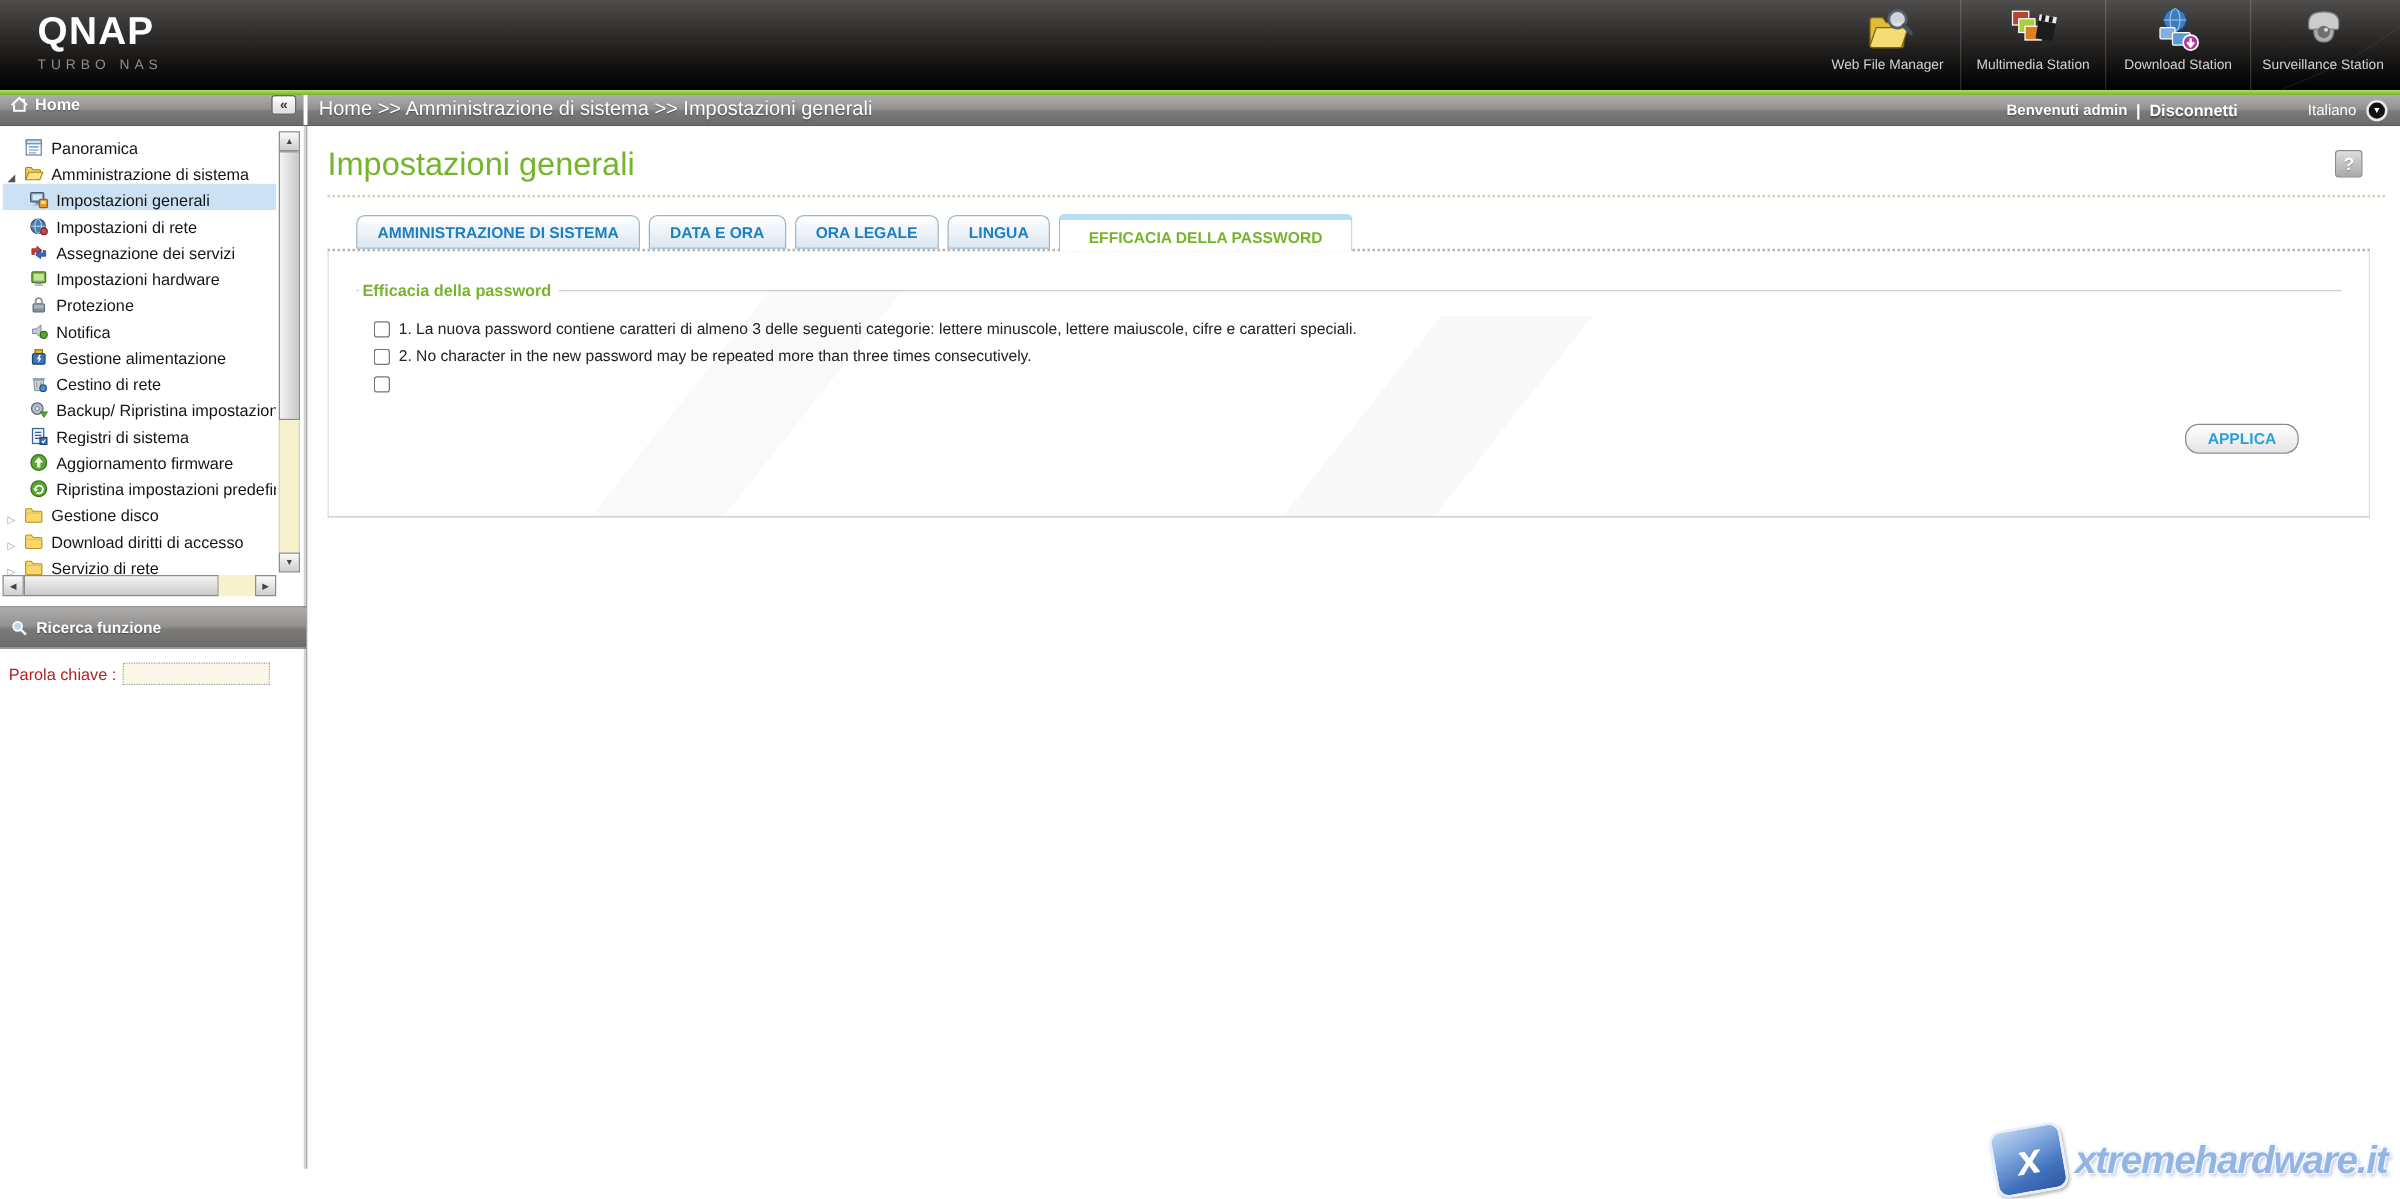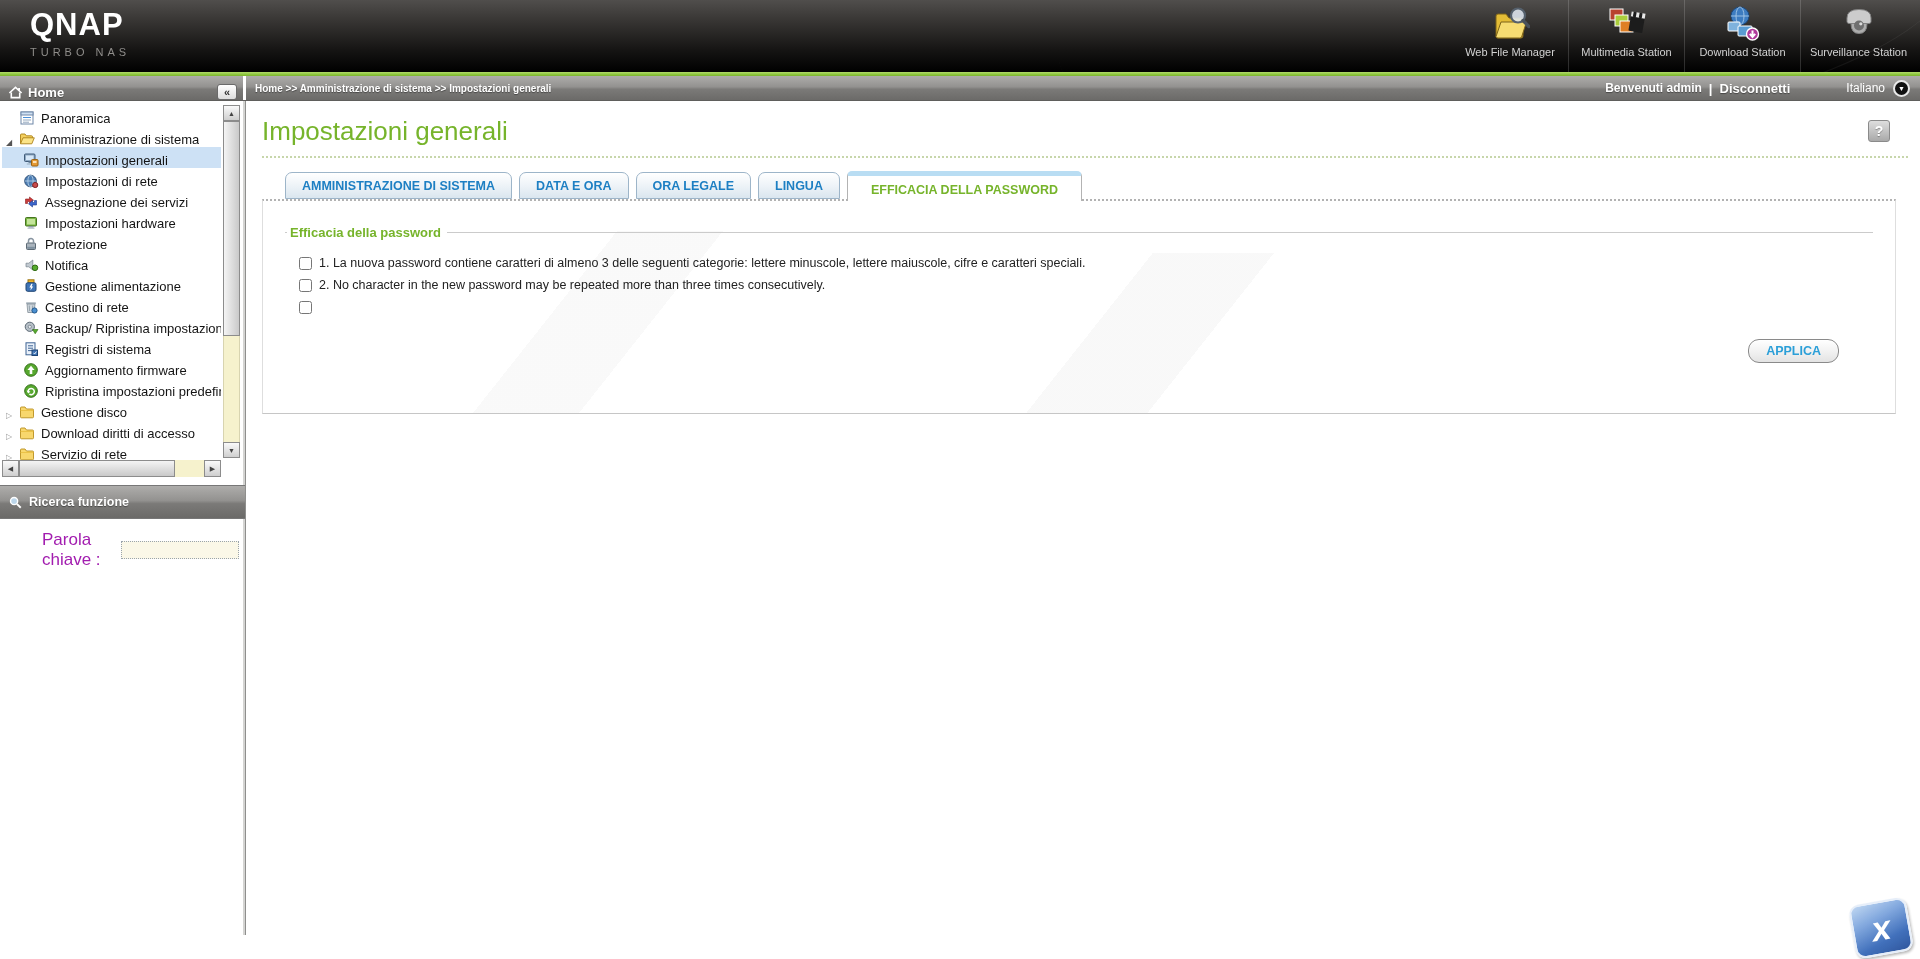--- a/index.html
+++ b/index.html
@@ -18,27 +18,27 @@
   .station + .station { border-left:1px solid rgba(255,255,255,.16); }
   .st-icon { width:40px; height:40px; }
   .st-icon svg { width:100%; height:100%; display:block; }
   .st-label { margin-top:2px; font-size:11px; color:#d2d2d2; white-space:nowrap; }
 
   .greenline { height:4px; background:linear-gradient(#b3d96b,#8cc63e 60%,#7db32e); }
 
   
   .subheader { display:flex; height:25px; border-bottom:1px solid #5f5e5c; }
   .bar-grad { background:linear-gradient(180deg,#aeadab 0%,#939290 45%,#7b7a78 55%,#6b6a68 100%); }
-  .home-bar { width:246px; border-right:3px solid #fff; display:flex; align-items:flex-end; padding:0 6px 0 8px; }
+  .home-bar { width:246px; border-right:3px solid #fff; display:flex; align-items:flex-start; padding:0 6px 0 8px; }
   .home-title { color:#fff; font-weight:bold; font-size:13px; text-shadow:0 1px 1px rgba(0,0,0,.4); margin-left:5px; flex:1; }
   .ic14 { width:15px; height:15px; display:inline-block; }
   .ic14 svg { width:100%; height:100%; display:block; }
   .collapse-btn { width:20px; height:16px; background:linear-gradient(#fff,#dcdcdc); border:1px solid #6a6a6a; border-radius:3px; color:#333; font-size:11px; font-weight:bold; line-height:14px; text-align:center; cursor:pointer; }
   .crumb-bar { flex:1; display:flex; align-items:center; padding:0 10px 0 9px; }
-  .crumb { color:#fff; font-weight:bold; font-size:10px; text-shadow:0 1px 1px rgba(0,0,0,.4); flex:1; cursor:pointer; }
+  .crumb { color:#fff; font-weight:normal; font-size:16px; text-shadow:0 1px 1px rgba(0,0,0,.4); flex:1; cursor:pointer; }
   .welcome { color:#fff; font-weight:bold; font-size:12px; text-shadow:0 1px 1px rgba(0,0,0,.4); }
   .crumb-sep { color:#fff; font-weight:bold; margin:0 7px; font-size:13px; }
   .logout { color:#fff; font-weight:bold; font-size:13px; text-shadow:0 1px 1px rgba(0,0,0,.4); cursor:pointer; }
   .lang-label { color:#fff; font-size:12px; margin:0 8px 0 56px; }
   .lang-btn { width:17px; height:17px; border-radius:50%; background:#111; border:2px solid #e9e9e9; color:#fff; font-size:7px; line-height:13px; text-align:center; cursor:pointer; }
 
   
   .bodyrow { display:flex; height:834px; }
 
   
@@ -60,21 +60,21 @@
   .sc-btn { flex:none; width:17px; height:16px; background:linear-gradient(#fafafa,#cfcfcf); border:1px solid #8c8c8c; color:#444; font-size:7px; display:flex; align-items:center; justify-content:center; cursor:pointer; }
   .hscroll .sc-btn { height:17px; width:17px; }
   .v-thumb { height:215px; background:linear-gradient(90deg,#f4f4f4,#c9c9c9); border:1px solid #8c8c8c; cursor:pointer; }
   .v-track { flex:1; background:#f6f2cd; border-left:1px solid #d8d4b0; border-right:1px solid #d8d4b0; }
   .h-thumb { width:156px; background:linear-gradient(#f4f4f4,#c9c9c9); border:1px solid #8c8c8c; cursor:pointer; }
   .h-track { flex:1; background:#f6f2cd; }
 
   .search-header { margin-top:5px; height:34px; display:flex; align-items:center; padding-left:8px; border-top:1px solid #777; border-bottom:1px solid #777; }
   .search-title { color:#fff; font-weight:bold; font-size:12.5px; text-shadow:0 1px 1px rgba(0,0,0,.4); margin-left:6px; }
   .search-body { padding:11px 6px 0 7px; display:flex; align-items:center; }
-  .kw-label { font-size:17px; color:#a21caf;margin-left:35px; }
+  .kw-label { font-size:13px; color:#b91c1c; }
   .kw-input { width:118px; height:18px; margin-left:5px; background:#fbf8e8; border:1px dotted #9aa4ac; outline:none; font-size:12px; padding:0 3px; color:#333; }
 
   
   .content { flex:1; position:relative; background:#fff; }
   .help-btn { position:absolute; top:19px; right:30px; width:22px; height:22px; background:linear-gradient(#dedede,#a9a9a9); border:1px solid #8a8a8a; border-radius:3px; color:#fff; font-size:14px; font-weight:bold; text-align:center; line-height:21px; cursor:pointer; text-shadow:0 1px 1px rgba(0,0,0,.3); }
   .page-title { margin:15px 0 0 16px; font-size:26px; font-weight:400; color:#76b42b; letter-spacing:0; }
   .title-dots { margin:9px 12px 0 16px; border-bottom:2px dotted #c7d6ab; }
   .tabs { display:flex; align-items:flex-end; margin:13px 0 -2px 39px; position:relative; z-index:2; }
   .tab { height:27px; line-height:26px; padding:0 16px; margin-right:7px; margin-bottom:2px; font-size:12.5px; font-weight:bold; color:#1d7fc3; background:linear-gradient(#ffffff,#ecf2f7 55%,#dae6ef); border:1px solid #9db5c9; border-radius:7px 7px 0 0; cursor:pointer; white-space:nowrap; }
   .tab.active { height:30px; line-height:29px; margin-bottom:0; padding:0 23px; color:#76b42b; background:#fff; border:1px solid #b3b3b3; border-bottom:none; border-top:5px solid #b9ddf3; border-radius:5px 5px 0 0; }
@@ -447,14 +447,15 @@
   </label>
           </div>
         <button class="apply-btn">APPLICA</button>
       </div>
     </main>
   </div>
 
 
   <div class="watermark">
     <div class="wm-logo">x</div>
+    <div class="wm-text">xtremehardware.it</div>
   </div>
 </div>
 
 </body></html>

